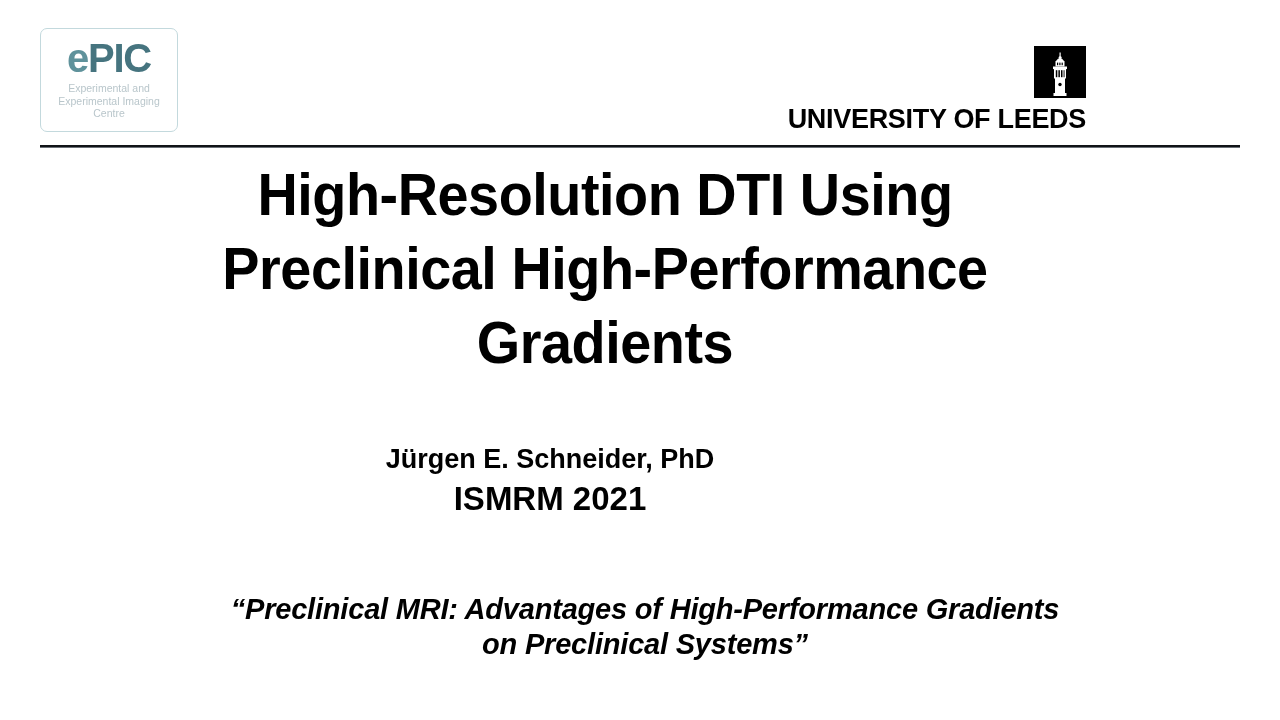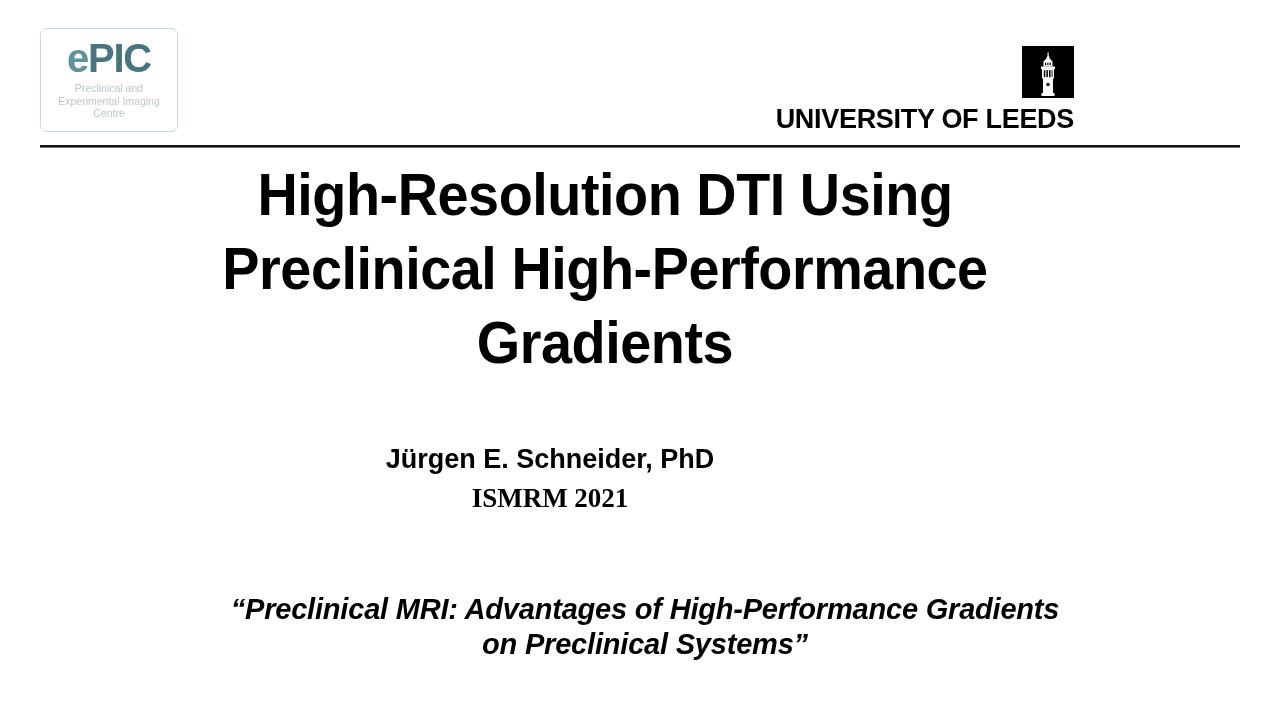--- a/index.html
+++ b/index.html
@@ -22,20 +22,21 @@
     height: 720px;
     background: #ffffff;
   }
 
   
   .header {
     position: absolute;
     left: 0; top: 0;
     width: 1112px;
     height: 150px;
+    padding-left: 12px;
   }
 
   
   .epic-logo {
     position: absolute;
     left: 40px;
     top: 28px;
     width: 138px;
     height: 104px;
     border: 1.5px solid #c3d9dd;
@@ -132,23 +133,23 @@
     text-align: center;
   }
   .author-name {
     font-family: "Liberation Sans", sans-serif;
     font-weight: bold;
     font-size: 27px;
     line-height: 39px;
     color: #000000;
   }
   .author-event {
-    font-family: Liberation Serif, serif;
-    font-weight: bold;
-    font-size: 27px;
+    font-family: Liberation Sans, sans-serif;
+    font-weight: bold;
+    font-size: 33px;
     line-height: 39px;
     color: #000000;
   }
 
   
   .quote {
     position: absolute;
     left: 0;
     top: 592px;
     width: 1290px;
@@ -166,21 +167,21 @@
 </head>
 <body>
 
 <div class="slide">
 
   <div class="header">
 
     <div class="epic-logo">
       <div class="epic-wordmark"><span class="epic-e">e</span><span class="epic-pic">PIC</span></div>
       <div class="epic-sub">
-        <div>Preclinical and</div>
+        <div>Experimental and</div>
         <div>Experimental Imaging</div>
         <div>Centre</div>
       </div>
     </div>
 
     <div class="leeds-logo">
       <span class="leeds-mark">
         <svg width="52" height="52" viewBox="0 0 52 52" aria-hidden="true">
           <rect x="0" y="0" width="52" height="52" fill="#000000"></rect>
 

